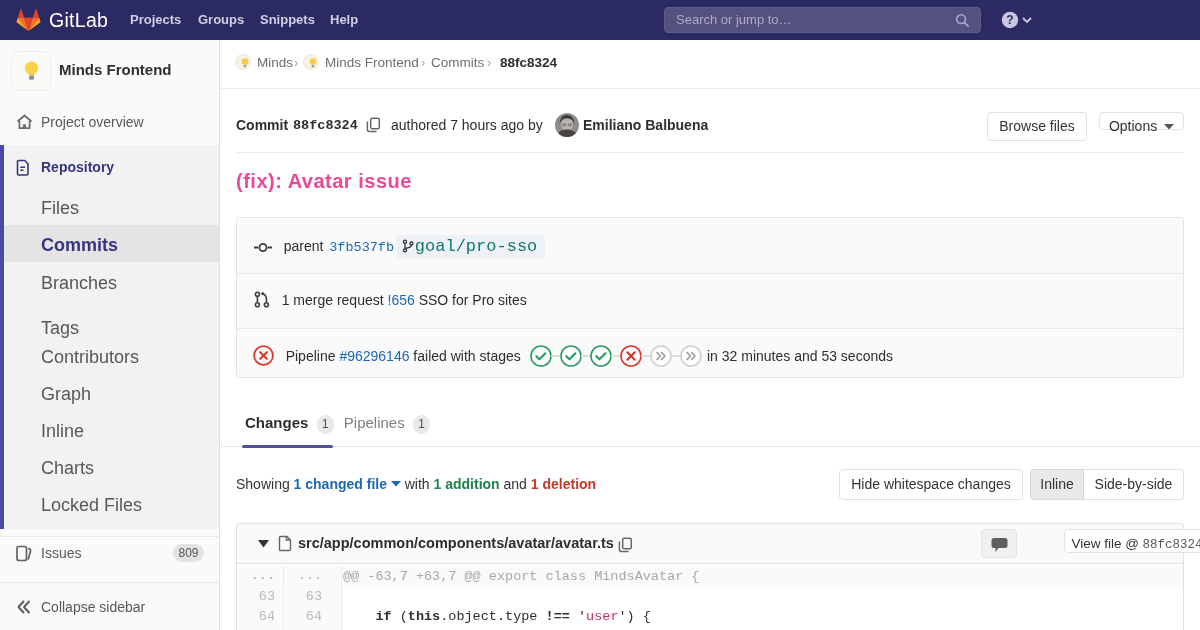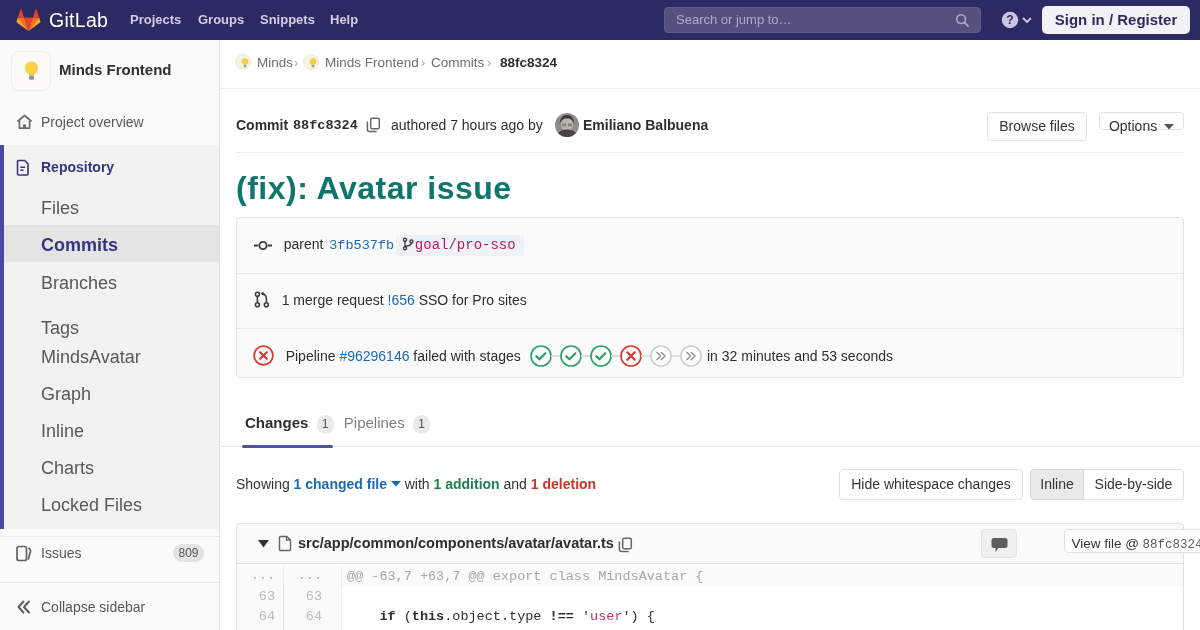--- a/index.html
+++ b/index.html
@@ -39,46 +39,46 @@
 #crumb-line { position:absolute; left:221px; top:88px; width:979px; border-top:1px solid #ececec; }
 
 #commit-row { position:absolute; left:0; top:0; width:1200px; height:0; font-size:14px; color:#2e2e2e; }
 .cr { position:absolute; top:118px; line-height:15px; white-space:nowrap; }
 
 #commit-line { position:absolute; left:236px; top:152px; width:948px; border-top:1px solid #ececec; }
 .btn { border:1px solid #e1e1e1; background:#fff; border-radius:4px; font-size:14px; color:#333; text-align:center; }
 #btn-browse { position:absolute; left:987px; top:112px; width:100px; height:29px; line-height:27px; }
 #btn-options { position:absolute; left:1099px; top:112px; width:85px; height:18px; line-height:27px; }
 
-#title { position:absolute; left:236px; top:170px; font-size:32px; font-weight:bold; color:#0f766e; letter-spacing:0.5px; }
+#title { position:absolute; left:236px; top:170px; font-size:20px; font-weight:bold; color:#ec4899; letter-spacing:0.5px; }
 
 #infobox { position:absolute; left:236px; top:217px; width:948px; height:161px; background:#fafafa; border:1px solid #e3e3e3; border-radius:4px; }
 .inforow { position:absolute; left:0; width:946px; font-size:14px; color:#2e2e2e; }
-.badge-branch { display:inline-block; background:#eef1f6; border-radius:3px; padding:2px 8px 3px 6px; font-size:14px; color:#be185d; margin-left:-8px; margin-top:-1px; }
+.badge-branch { display:inline-block; background:#eef1f6; border-radius:3px; padding:2px 8px 3px 6px; font-size:17px; color:#0f766e; margin-left:-8px; margin-top:-1px; }
 
 #tabs { position:absolute; left:245px; top:414px; font-size:15px; }
 #tab-line { position:absolute; left:221px; top:446px; width:979px; border-top:1px solid #e5e5e5; }
 #tab-active-line { position:absolute; left:242px; top:445px; width:91px; height:3px; background:#51519f; border-radius:2px; }
 .tab-badge { display:inline-block; height:19px; background:#e9e9e9; border-radius:10px; padding:0 5px; text-align:center; line-height:19px; font-size:12.5px; color:#555; font-weight:normal; }
 
 #showing { position:absolute; left:236px; top:476px; font-size:14px; color:#333; }
 #btn-ws { position:absolute; left:839px; top:469px; width:184px; height:31px; line-height:29px; }
 #btn-inline { position:absolute; left:1030px; top:469px; width:54px; height:31px; line-height:29px; background:#e9e9e9; border:1px solid #d7d7d7; border-radius:4px 0 0 4px; font-size:14px; color:#333; text-align:center; }
 #btn-sbs { position:absolute; left:1084px; top:469px; width:100px; height:31px; line-height:29px; border:1px solid #e1e1e1; border-left:none; border-radius:0 4px 4px 0; font-size:14px; color:#333; text-align:center; background:#fff; }
 
 
 #diff { position:absolute; left:236px; top:523px; width:948px; height:107px; border:1px solid #e0e0e0; border-radius:4px 4px 0 0; border-bottom:none; }
 #diff-head { position:absolute; left:0; top:0; width:946px; height:40px; background:#fafafa; border-bottom:1px solid #e0e0e0; border-radius:4px 4px 0 0; }
 #diff-path { position:absolute; left:61px; top:11px; font-size:14.5px; font-weight:bold; color:#2e2e2e; }
 #btn-comment { position:absolute; left:744px; top:5px; width:36px; height:29px; background:#f0f0f0; border:1px solid #e3e3e3; border-radius:4px; }
 #btn-viewfile { position:absolute; left:784px; top:5px; width:146px; height:24px; line-height:27px; font-size:13.5px;margin-left:43px; }
 .dr { position:absolute; left:0; width:946px; height:20px; font-size:13.5px; font-family:"Liberation Mono", monospace; }
 .num1 { position:absolute; left:0; top:0; width:47px; height:20px; background:#fafafa; border-right:1px solid #ececec; color:#b9b9b9; text-align:right; padding-right:8px; line-height:20px; }
 .num2 { position:absolute; left:48px; top:0; width:57px; height:20px; background:#fafafa; border-right:1px solid #ececec; color:#b9b9b9; text-align:right; padding-right:19px; line-height:20px; }
-.code { position:absolute; left:98px; top:0; width:840px; height:20px; line-height:20px; color:#2e2e2e; white-space:pre; padding-left:12px; }
+.code { position:absolute; left:106px; top:0; width:840px; height:20px; line-height:20px; color:#2e2e2e; white-space:pre; }
 </style>
 </head>
 <body>
 
 <div id="nav">
   <svg class="abs" style="left:16px;top:8px" width="25" height="24" viewBox="140 155 306 290">
     <path fill="#e24329" d="M293 435l54-166H239z"></path>
     <path fill="#fc6d26" d="M293 435l-54-166h-76z"></path>
     <path fill="#fca326" d="M163 269l-16 50a11 11 0 0 0 4 13l142 103z"></path>
     <path fill="#e24329" d="M163 269h76l-33-100c-1.7-5.1-9-5.1-10.6 0z"></path>
@@ -98,21 +98,20 @@
       <path d="M10.2 10.2L14 14" stroke="#aea8cc" stroke-width="1.7" stroke-linecap="round"></path>
     </svg>
   </div>
   <svg class="abs" style="left:1001px;top:11px" width="18" height="18" viewBox="0 0 18 18">
     <circle cx="9" cy="9" r="8.2" fill="#c9c5e2"></circle>
     <text x="9" y="13.2" text-anchor="middle" font-size="12" font-weight="bold" fill="#2d2b5e" font-family="Liberation Sans">?</text>
   </svg>
   <svg class="abs" style="left:1022px;top:17px" width="10" height="7" viewBox="0 0 10 7">
     <path d="M1 1l4 4 4-4" fill="none" stroke="#c9c5e2" stroke-width="1.8"></path>
   </svg>
-  <div id="signin">Sign in / Register</div>
 </div>
 
 <div id="sidebar">
   <div id="proj-avatar">
     <svg class="abs" style="left:11px;top:8px" width="17" height="23" viewBox="0 0 17 23">
       <circle cx="8.5" cy="8" r="6.6" fill="#f9d345"></circle>
       <path d="M5.8 13.8h5.4v1.8H5.8z" fill="#edc53a"></path>
       <rect x="6" y="15.8" width="5" height="4" rx="1.3" fill="#8d9096"></rect>
     </svg>
   </div>
@@ -135,21 +134,21 @@
       <path d="M2.5 1.5h6.2l3.3 3.3V15a1 1 0 0 1-1 1H2.5a1 1 0 0 1-1-1V2.5a1 1 0 0 1 1-1z" fill="none" stroke="#36357f" stroke-width="1.6" stroke-linejoin="round"></path>
       <path d="M4.3 8.2h4.8M4.3 11.2h3.2" stroke="#36357f" stroke-width="1.5"></path>
     </svg>
     <span class="side-txt" style="top:0px;line-height:16px">Repository</span>
   </div>
 
   <span class="sub-item" style="top:158px">Files</span>
   <span class="sub-item" style="top:195px;font-weight:bold;color:#36357f">Commits</span>
   <span class="sub-item" style="top:233px">Branches</span>
   <span class="sub-item" style="top:278px">Tags</span>
-  <span class="sub-item" style="top:307px">MindsAvatar</span>
+  <span class="sub-item" style="top:307px">Contributors</span>
   <span class="sub-item" style="top:344px">Graph</span>
   <span class="sub-item" style="top:381px">Inline</span>
   <span class="sub-item" style="top:418px">Charts</span>
   <span class="sub-item" style="top:455px">Locked Files</span>
 
   <div class="side-sep" style="top:496px"></div>
   <div class="side-item" style="top:505px">
     <svg class="side-icon" style="top:0px" width="16" height="17" viewBox="0 0 16 17">
       <rect x="1" y="1.5" width="9.5" height="14" rx="2" fill="none" stroke="#616161" stroke-width="1.7"></rect>
       <path d="M13 3.5c1.2.6 1.8 1.8 1.4 3.2l-2 7.3" fill="none" stroke="#616161" stroke-width="1.7" stroke-linecap="round"></path>

